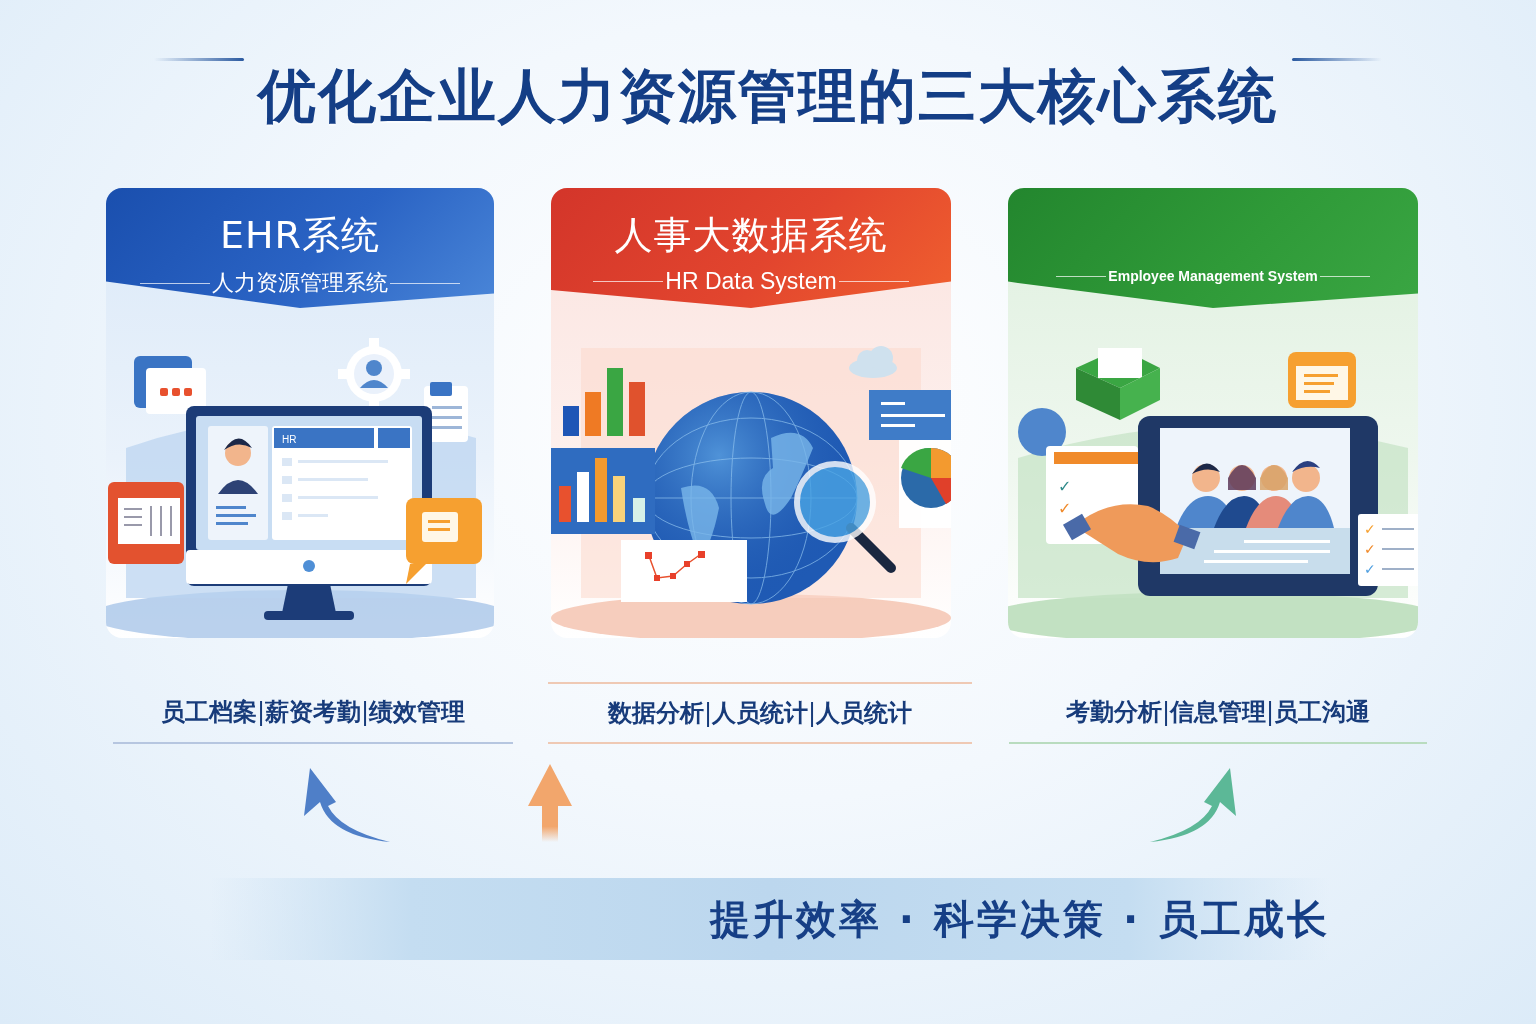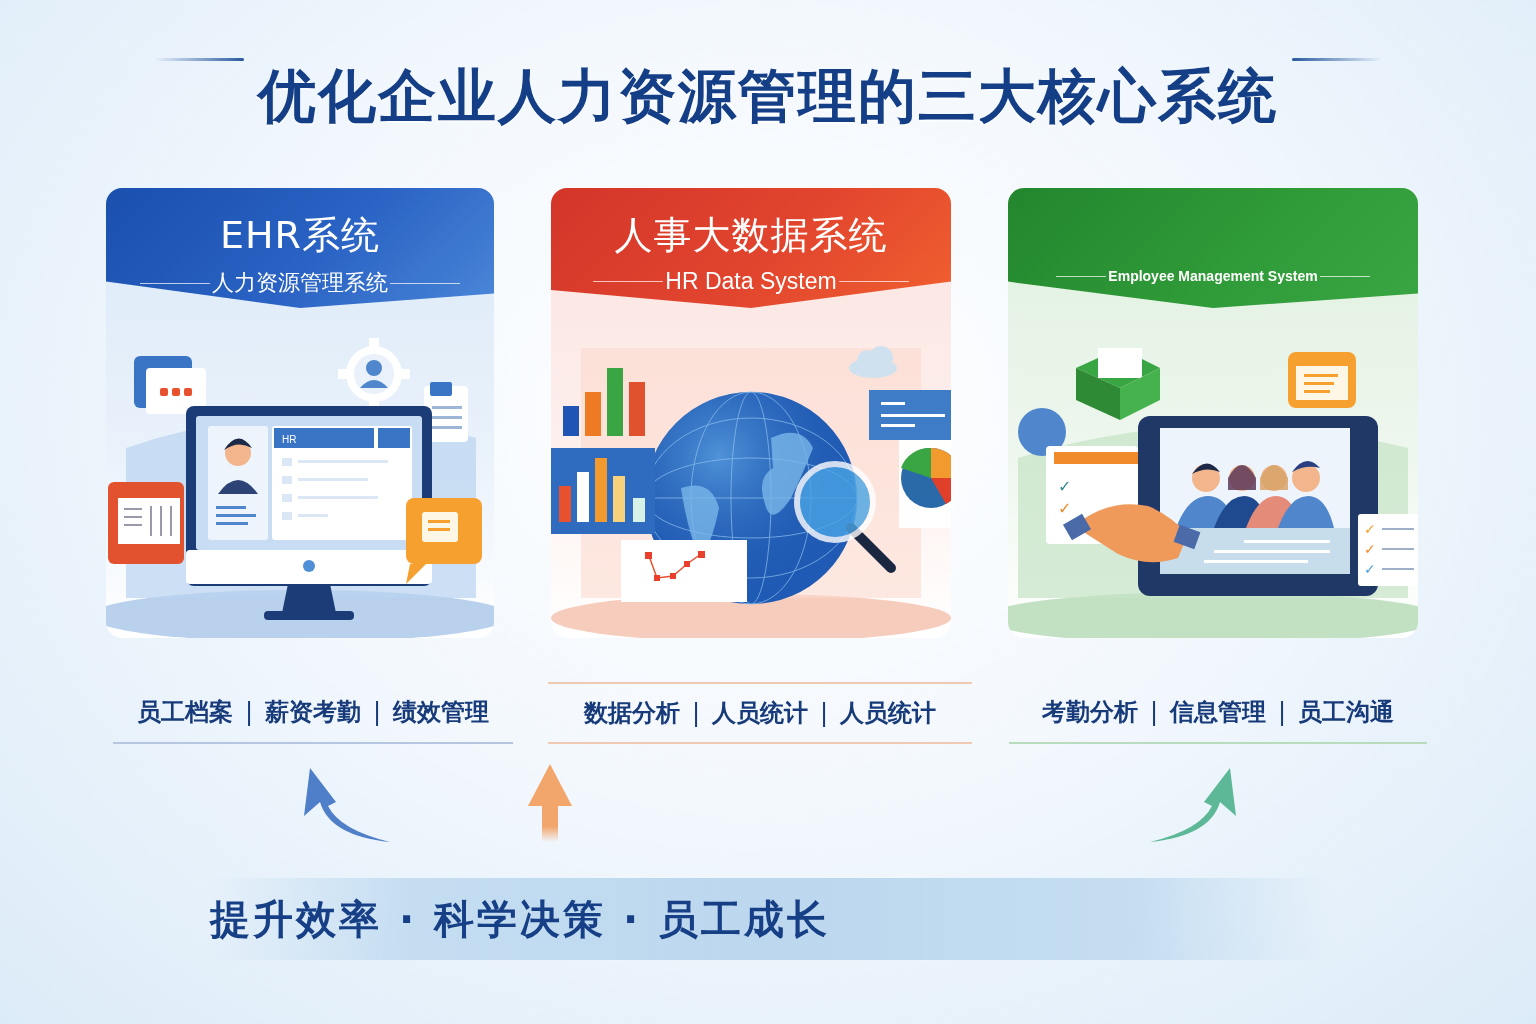--- a/index.html
+++ b/index.html
@@ -50,35 +50,35 @@
   .green .sub-line { width: 50px; }
   .card-subtitle { font-size: 22px; }
   .red .card-subtitle { font-family: "Liberation Sans", sans-serif; font-size: 23px; }
   .green .card-subtitle { font-family: "Liberation Sans", sans-serif; font-size: 14px; font-weight: bold; }
 
   .illus { position: absolute; left: 0; top: 140px; width: 100%; height: 310px; }
 
   .features {
     position: absolute; top: 682px; height: 62px;
     display: flex; align-items: center; justify-content: center;
-    font-size: 24px; color: #173b7a; font-weight: bold; gap: 12px;
+    font-size: 24px; color: #173b7a; font-weight: bold; gap: 0;
     border-bottom: 2px solid;
     text-align: right;
   }
   .features.blue { left: 113px; width: 400px; border-color: #b6c6e0; }
   .features.red { left: 548px; width: 424px; border-color: #efc9b4; border-top: 2px solid #efc9b4; }
   .features.green { left: 1009px; width: 418px; border-color: #b9dcbf; }
   .feat-sep { color: #173b7a; font-weight: normal; }
 
   .arrows { position: absolute; left: 290px; top: 750px; width: 960px; height: 110px; }
 
   .banner {
     position: absolute; left: 210px; top: 878px; width: 1120px; height: 82px;
     background: linear-gradient(90deg, rgba(200,224,243,0) 0%, #c4ddf1 18%, #bcd7ee 50%, #c4ddf1 82%, rgba(200,224,243,0) 100%);
-    display: flex; align-items: center; justify-content: flex-start;
+    display: flex; align-items: center; justify-content: flex-end;
   }
   .banner-text { font-size: 40px; font-weight: bold; color: #163f86; letter-spacing: 3px; }
 </style>
 </head>
 <body>
 
 <div class="title-row">
   <div class="title-line left"></div>
   <h1 class="page-title">优化企业人力资源管理的三大核心系统</h1>
   <div class="title-line right"></div>

